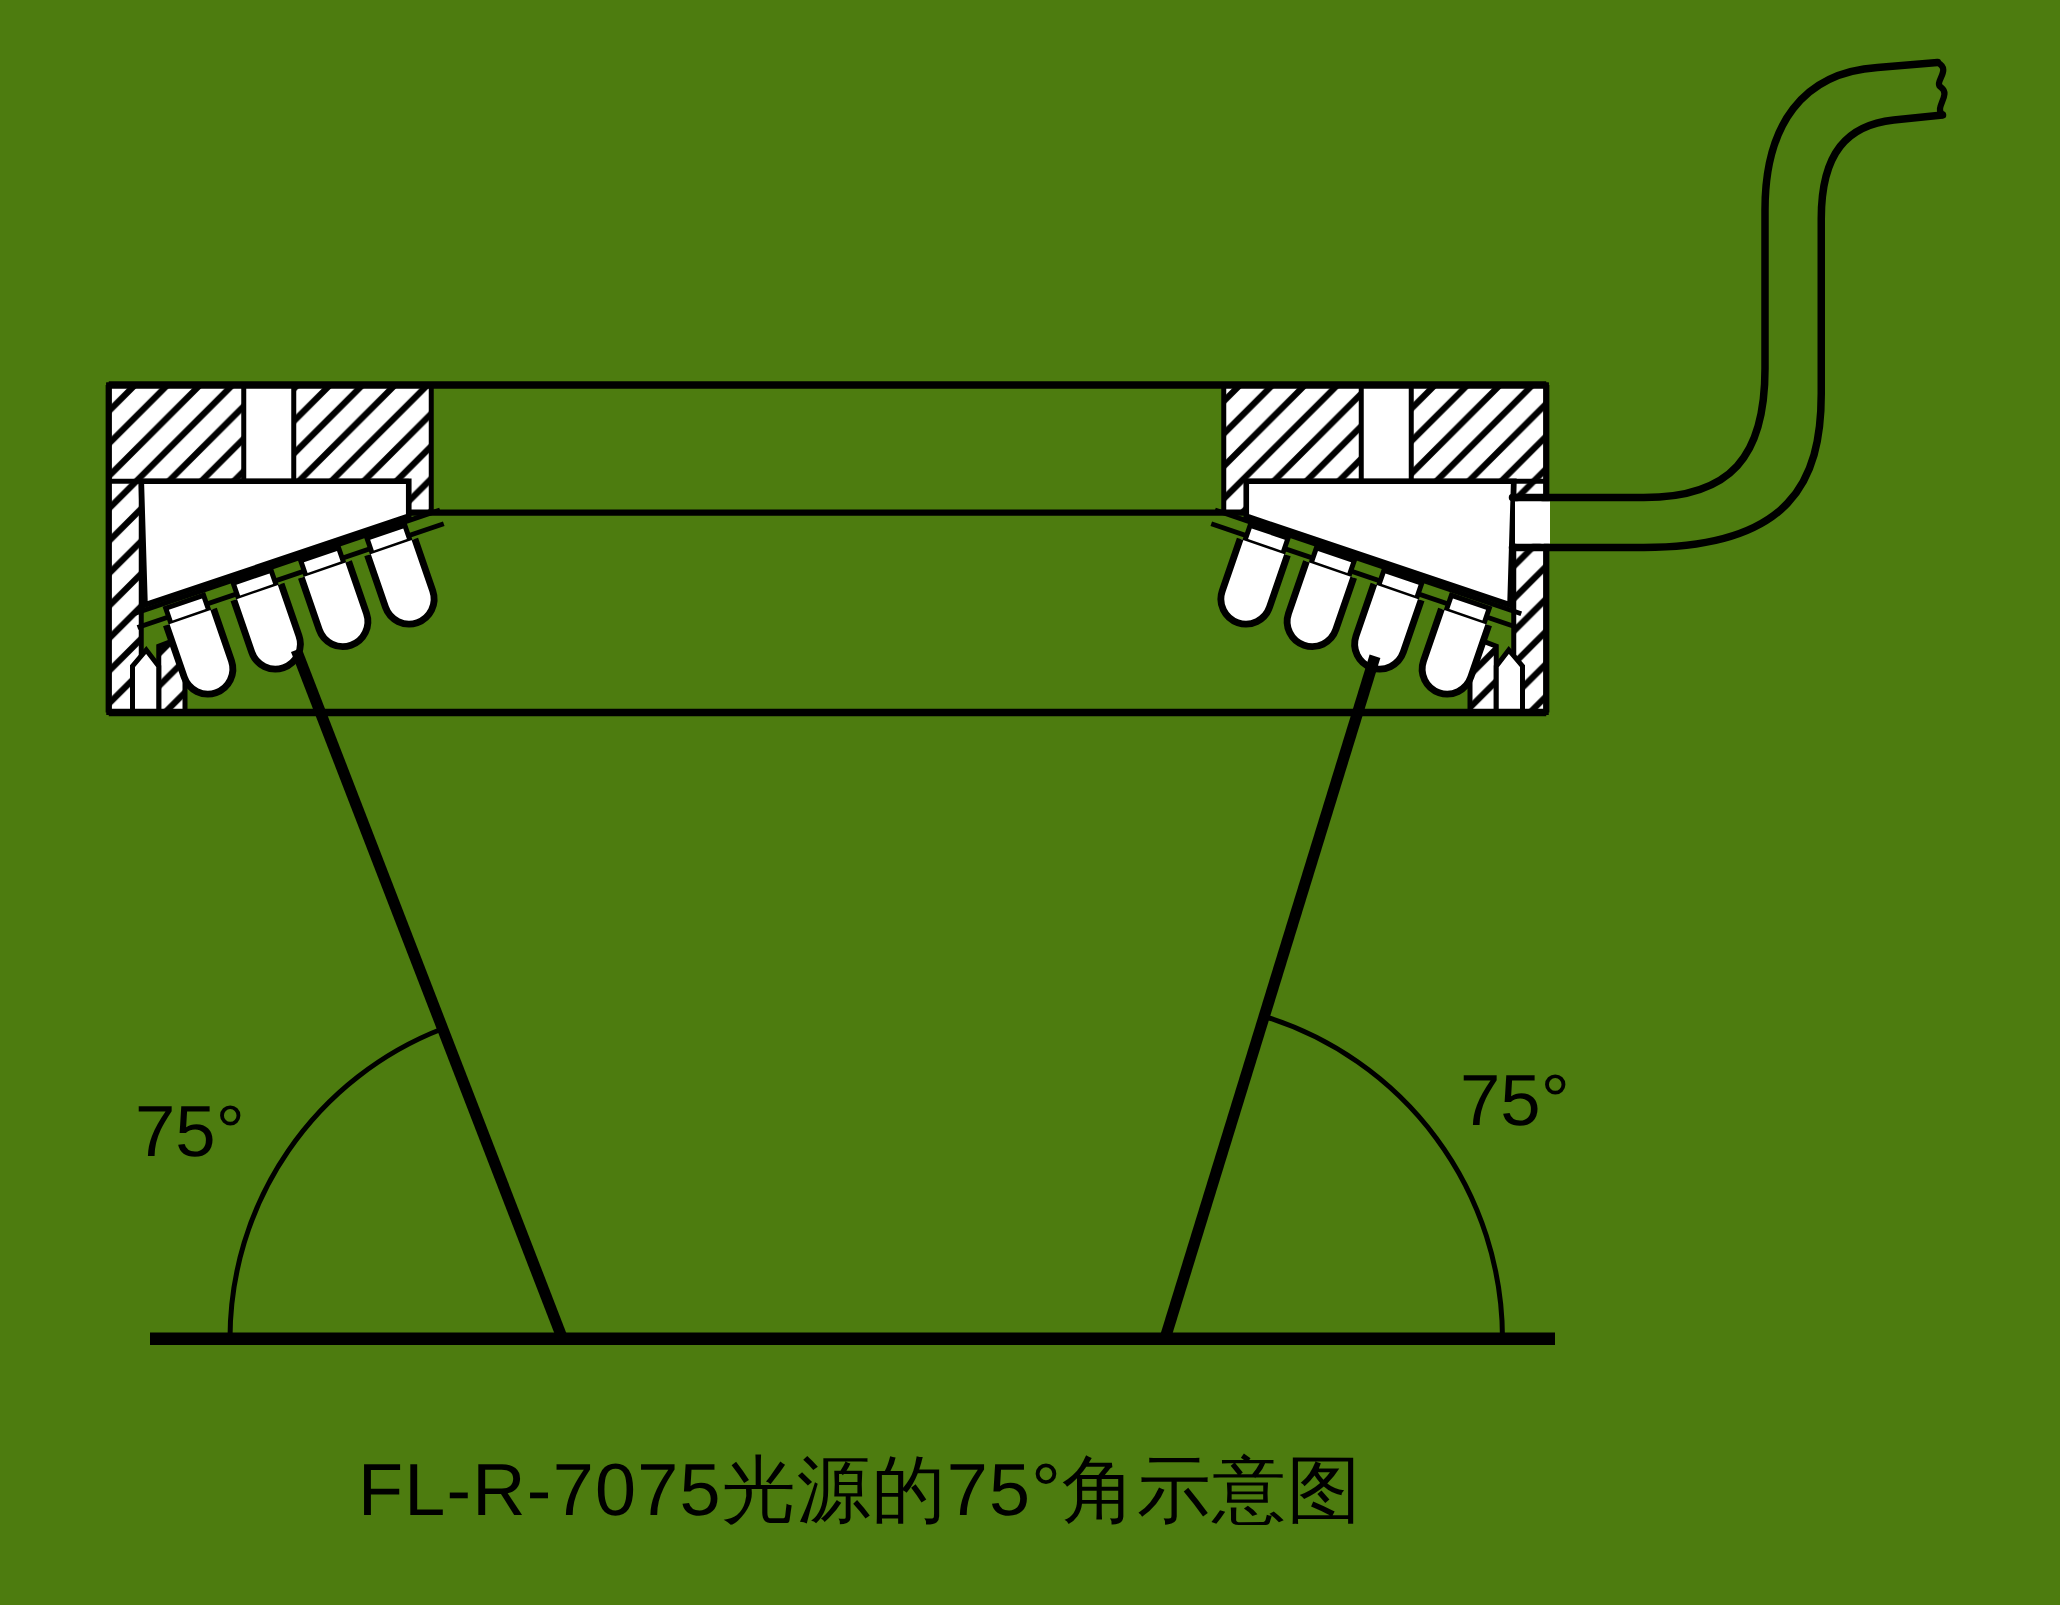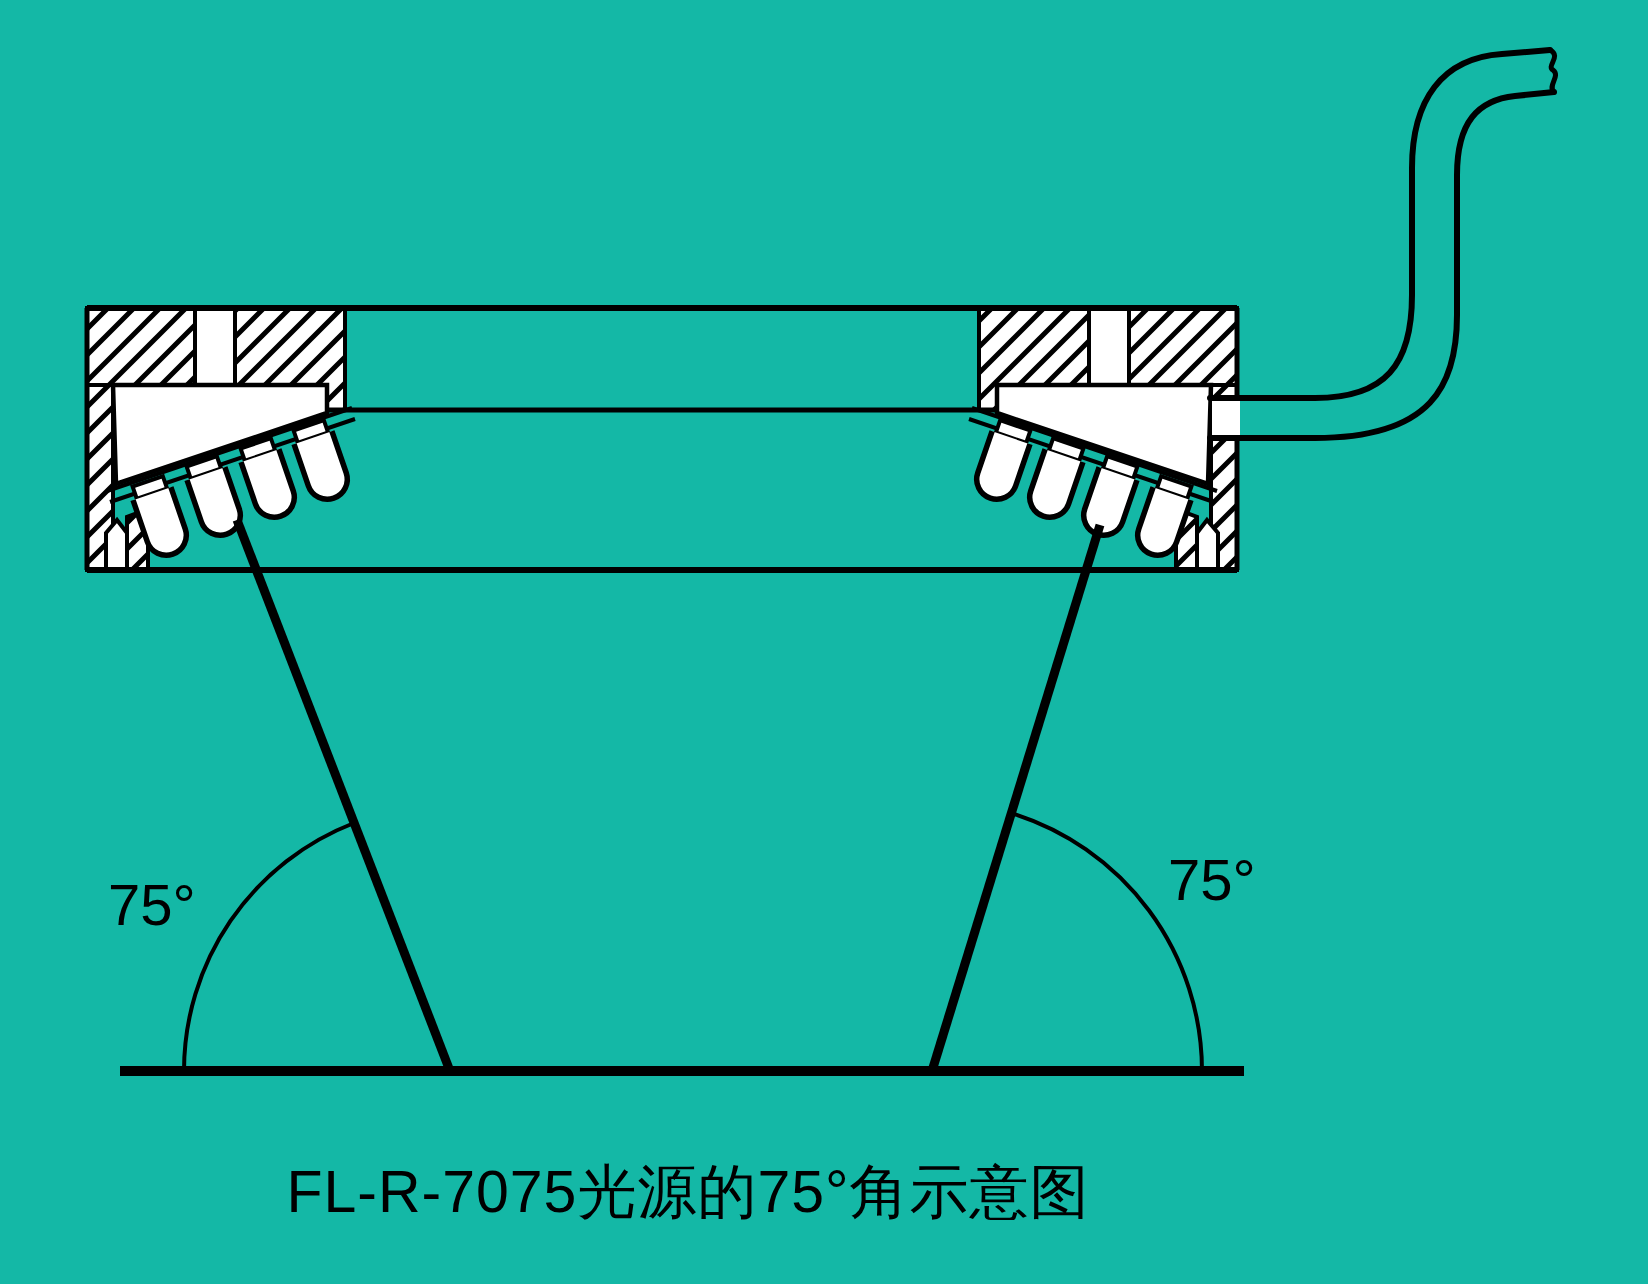--- a/index.html
+++ b/index.html
@@ -7,21 +7,21 @@
     padding: 0;
     background: #ffffff;
     width: 1648px;
     height: 1284px;
     overflow: hidden;
   }
   .stage {
     position: relative;
     width: 1648px;
     height: 1284px;
-    background: #14b8a6;
+    background: #4d7c0f;
   }
   svg { display: block; }
   text {
     font-family: "Liberation Sans", "DejaVu Sans", sans-serif;
     fill: #000000;
   }
   .angle-label { font-size: 58px; }
   .caption { font-size: 59px; letter-spacing: 1px; }
 </style>
 </head>

